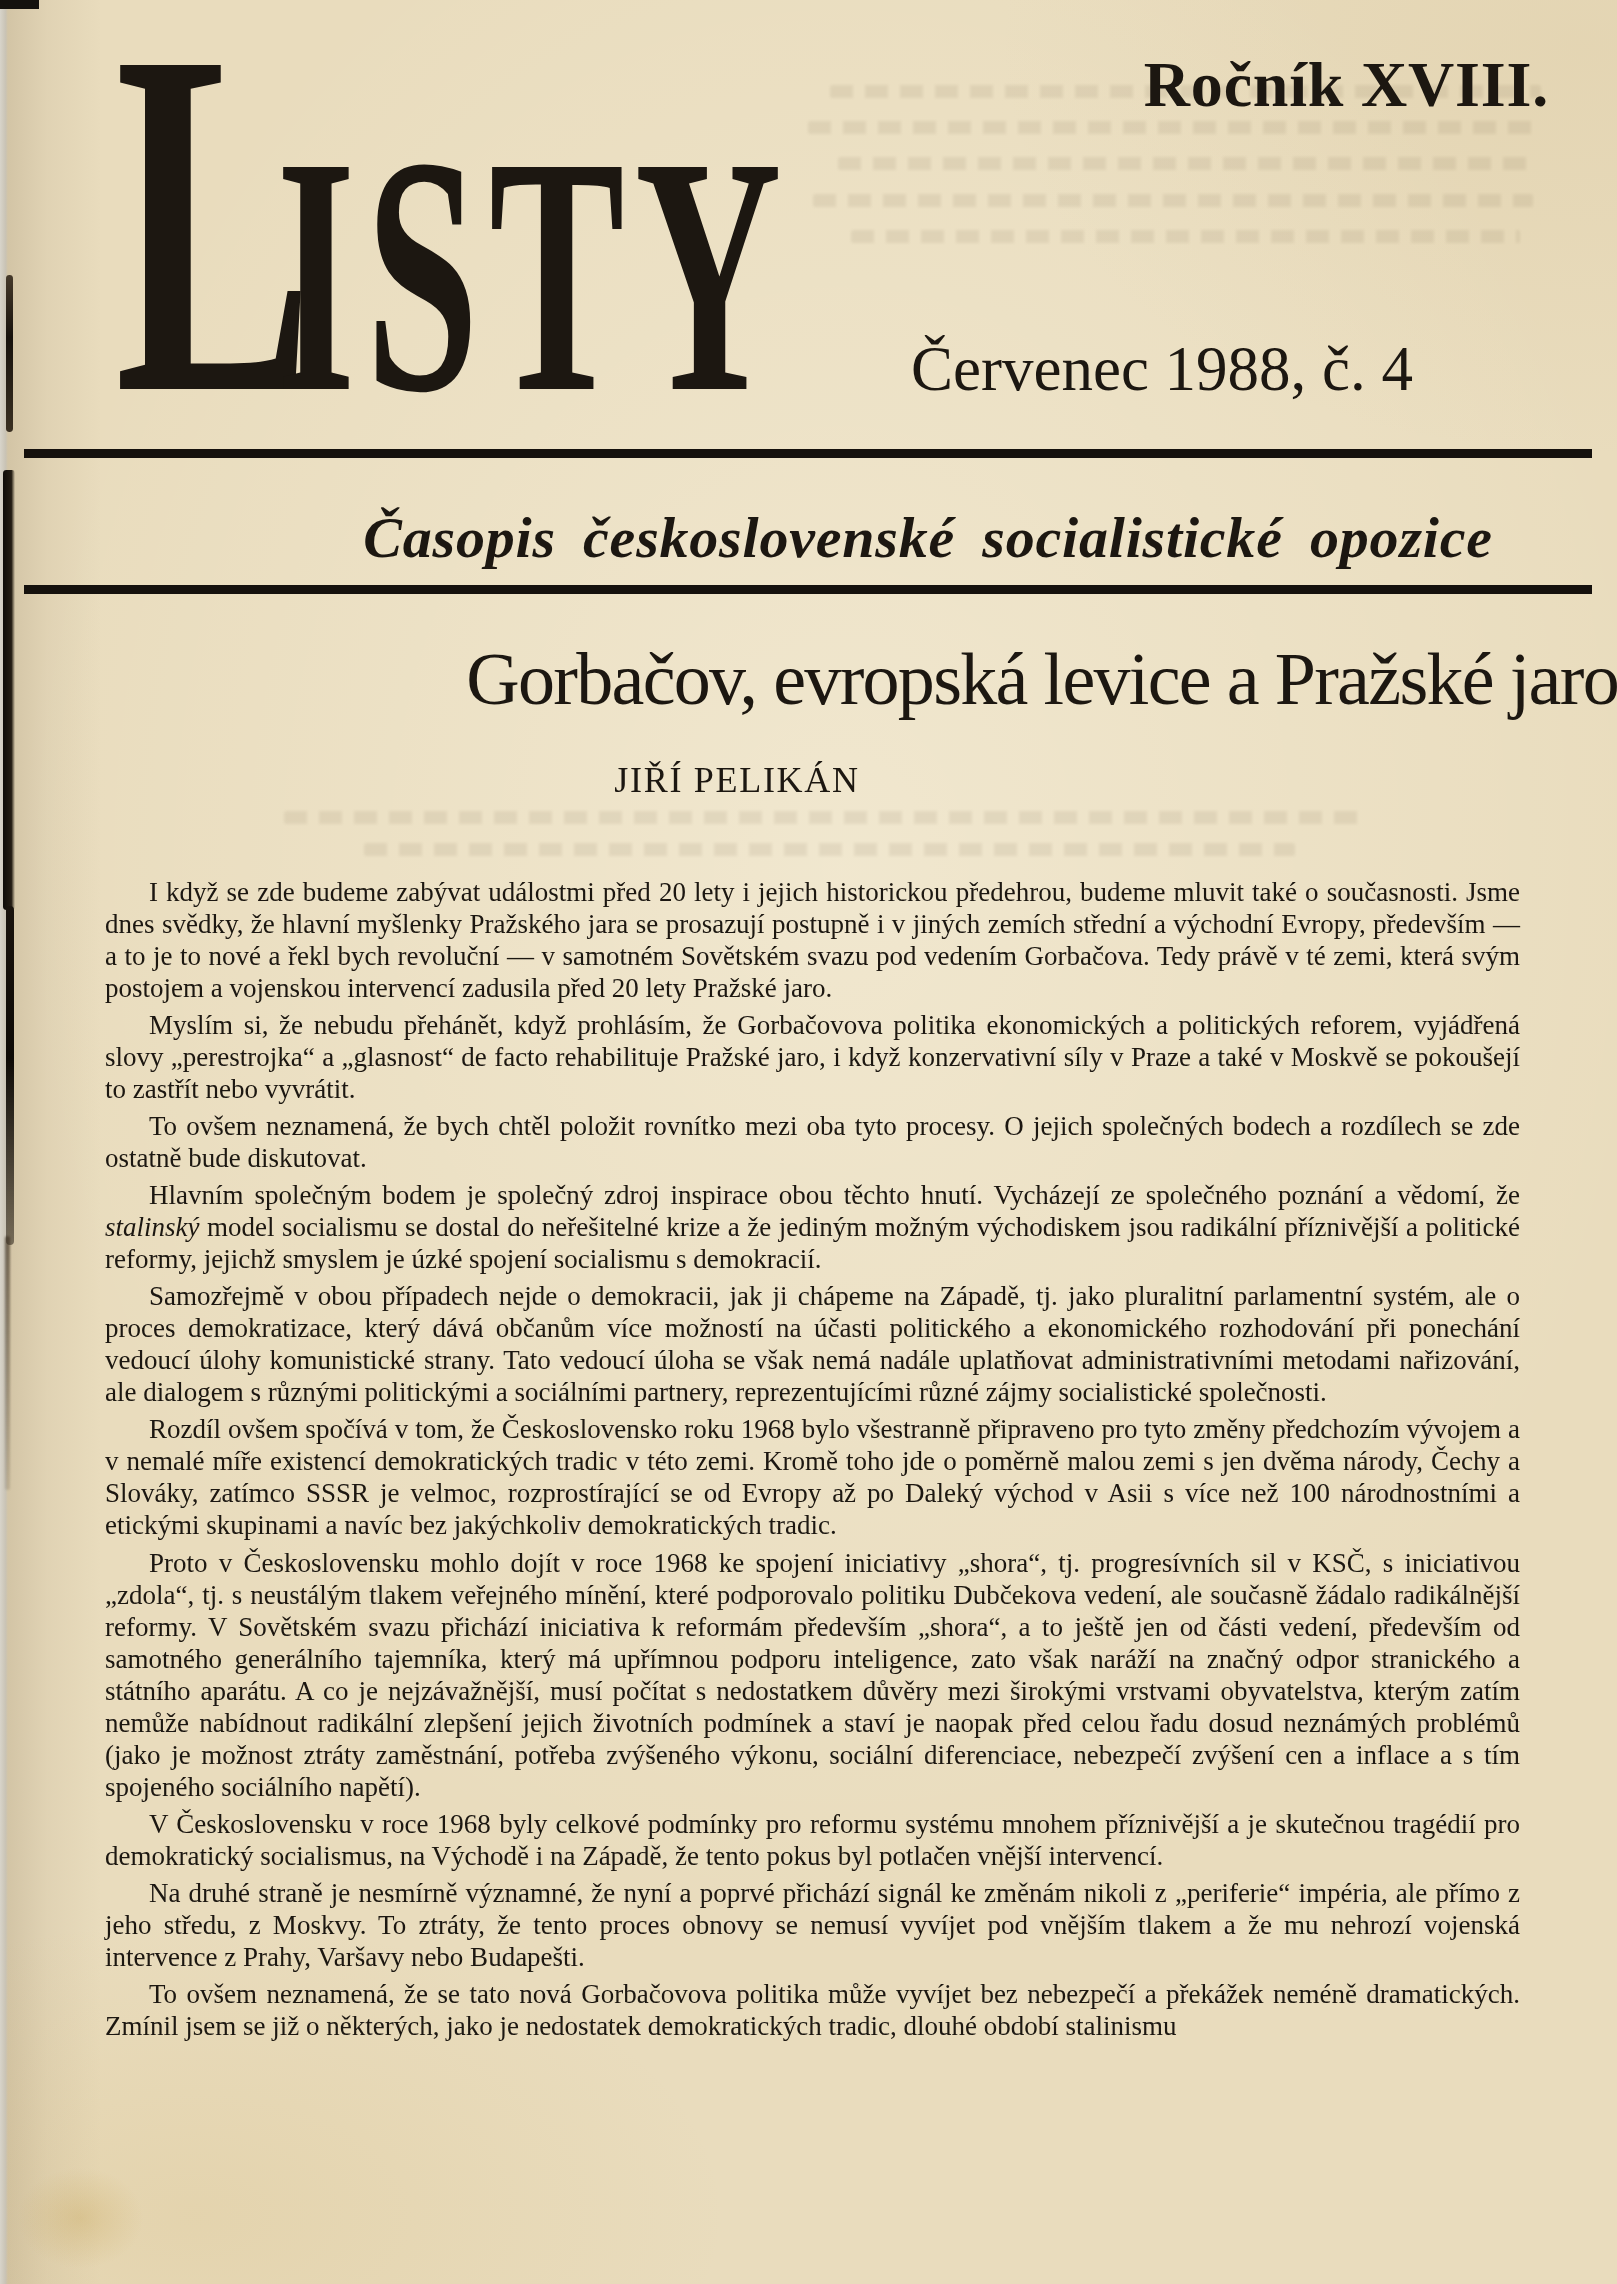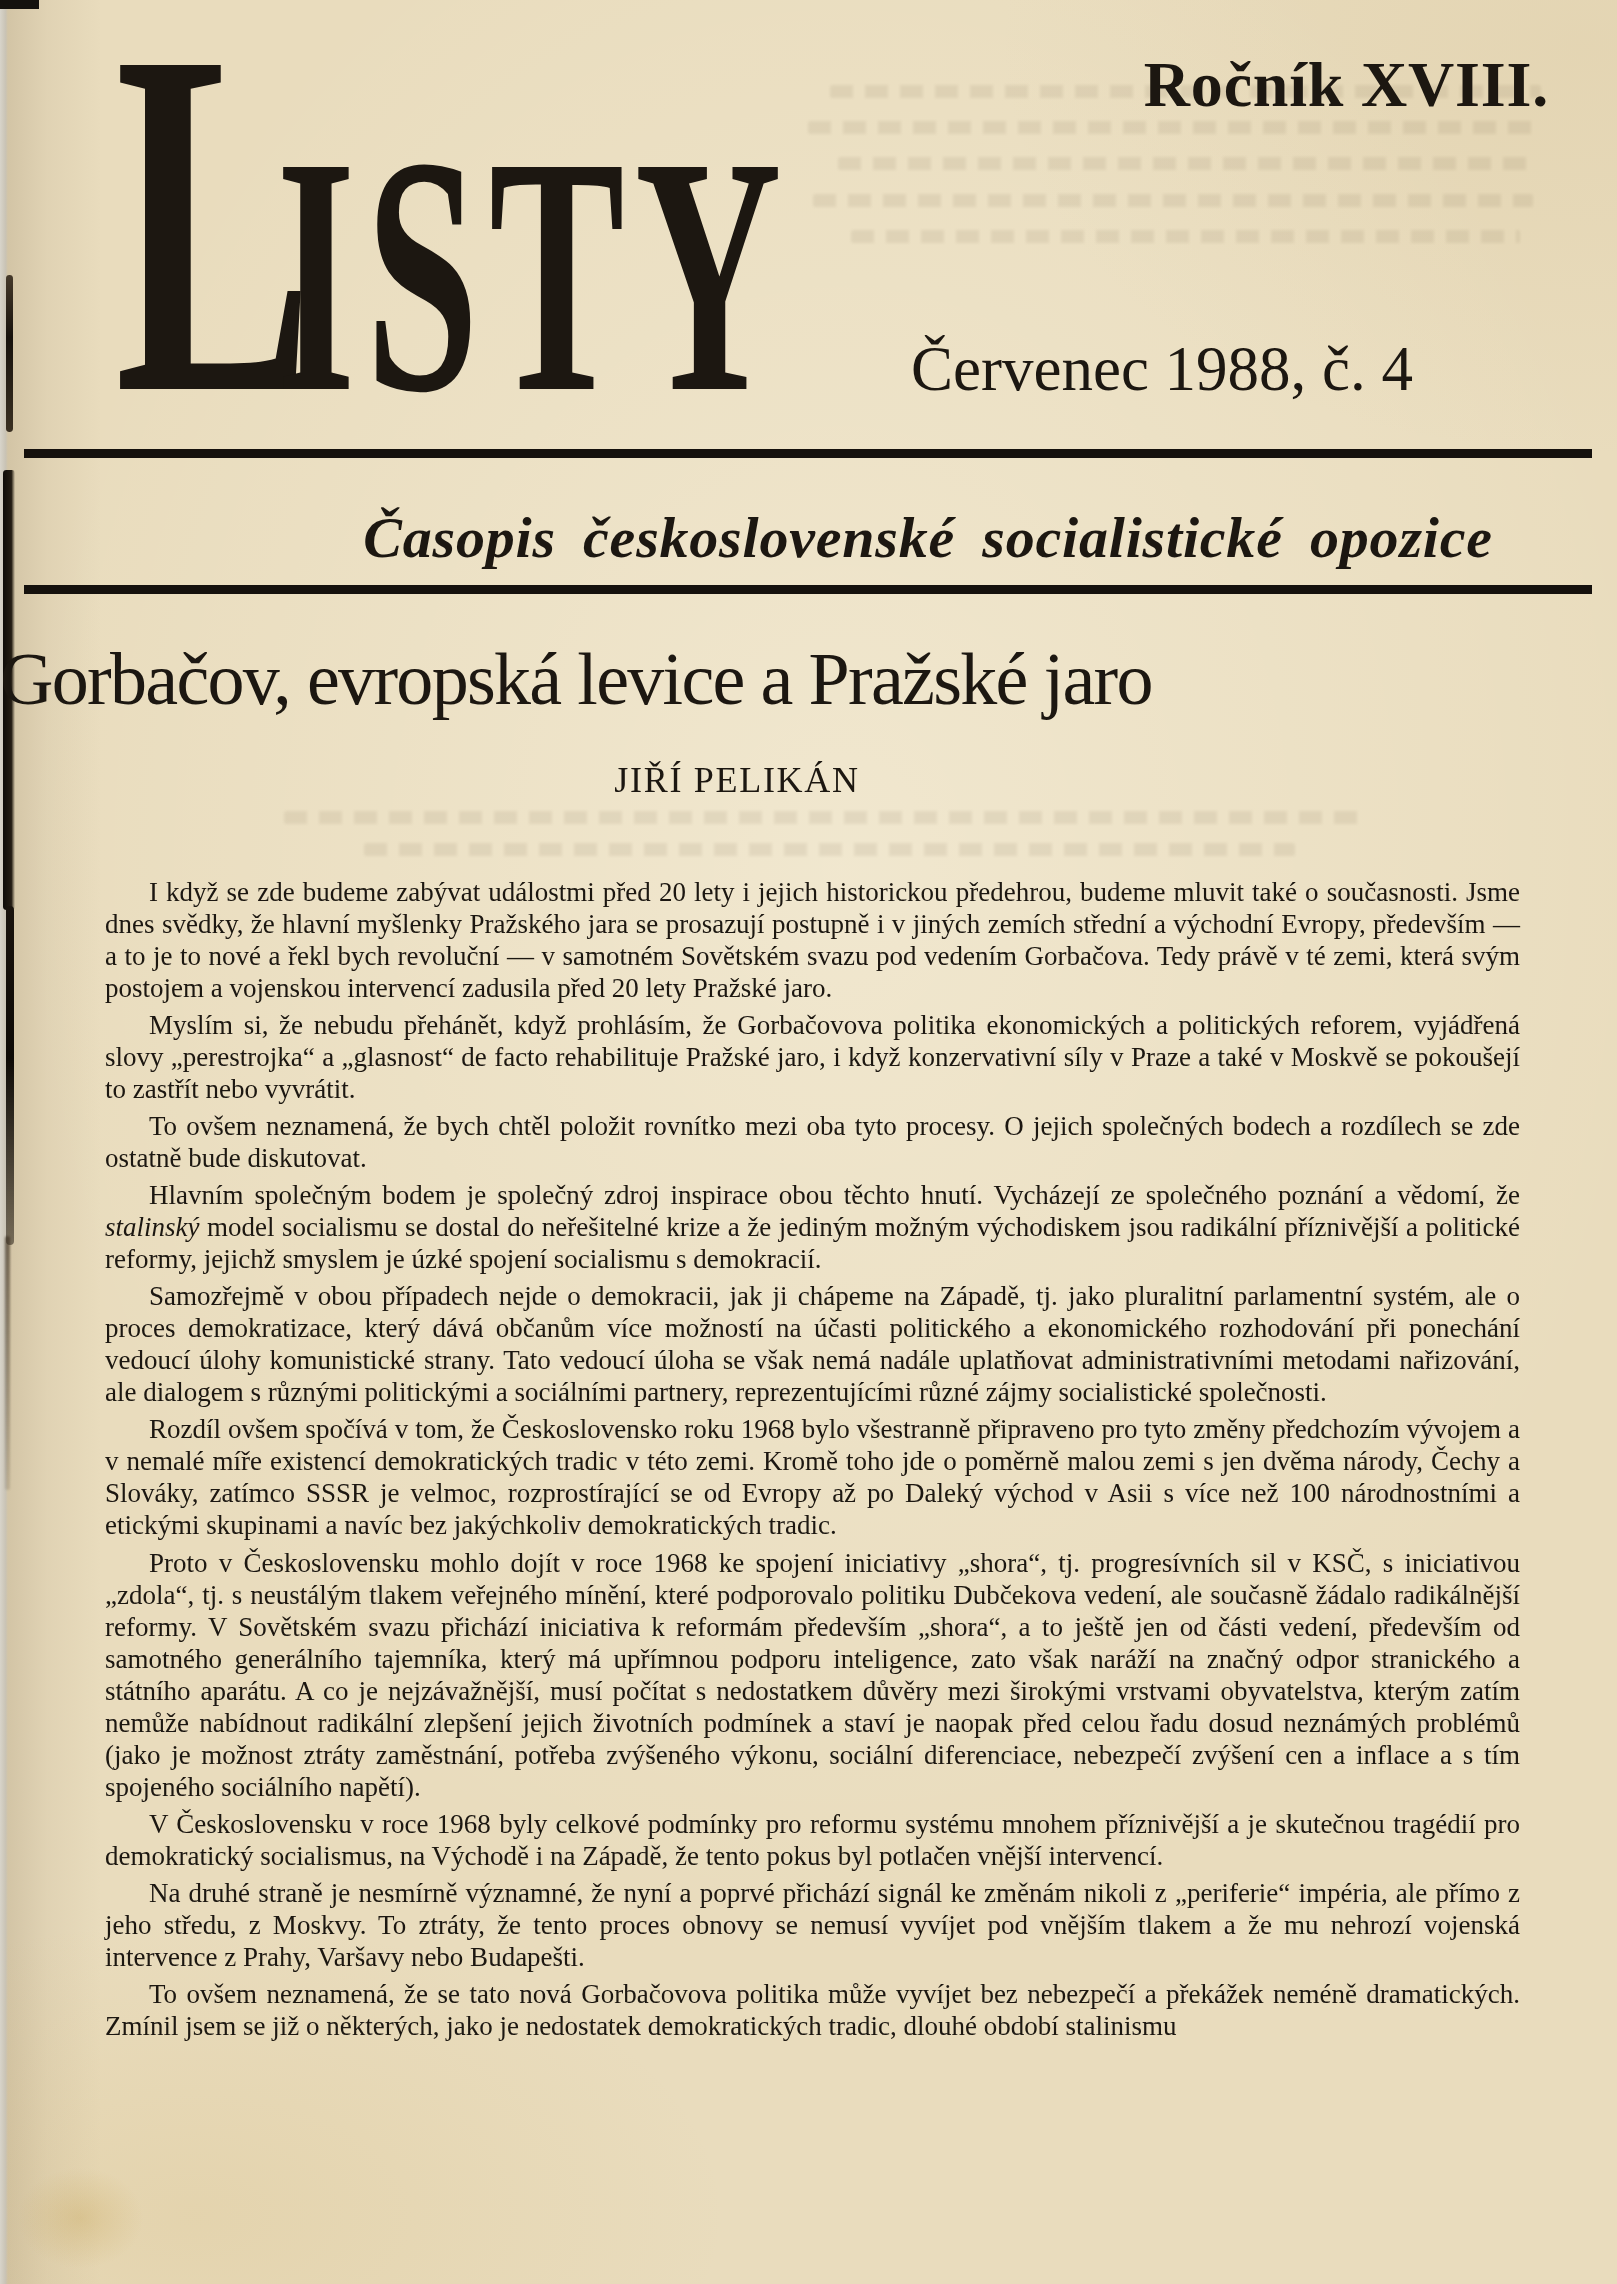--- a/index.html
+++ b/index.html
@@ -43,21 +43,21 @@
     letter-spacing:.02em;}
   .logo .rest{font-size:339px;margin-left:-.21em;letter-spacing:.05em;}
   .issue{position:absolute;left:911px;top:333px;font-size:63px;white-space:nowrap;}
   .rule{position:absolute;left:24px;width:1568px;background:#15110d;}
   .rule-top{top:449px;height:9.3px;}
   .rule-bottom{top:585px;height:8.5px;}
   .subtitle{position:absolute;top:504px;left:0;width:100%;text-align:center;
     transform:translateX(119px);font-size:58px;font-weight:bold;font-style:italic;
     word-spacing:12px;letter-spacing:0.8px;white-space:nowrap;}
   
-  .title{position:absolute;top:637px;left:0;width:100%;margin:0;text-align:left;
+  .title{position:absolute;top:637px;left:0;width:100%;margin:0;text-align:right;
     font-size:74px;font-weight:normal;letter-spacing:-1.7px;white-space:nowrap;}
   .author{position:absolute;top:759px;left:0;width:100%;text-align:center;
     transform:translateX(-72px);font-size:36px;letter-spacing:1.7px;white-space:nowrap;}
   .body-text{position:absolute;top:876px;left:105px;width:1415px;
     font-size:27px;line-height:32px;text-align:justify;}
   .body-text p{margin:0 0 5.1px 0;text-indent:44px;}
   .body-text .it{font-style:italic;}
 </style>
 </head>
 <body>

